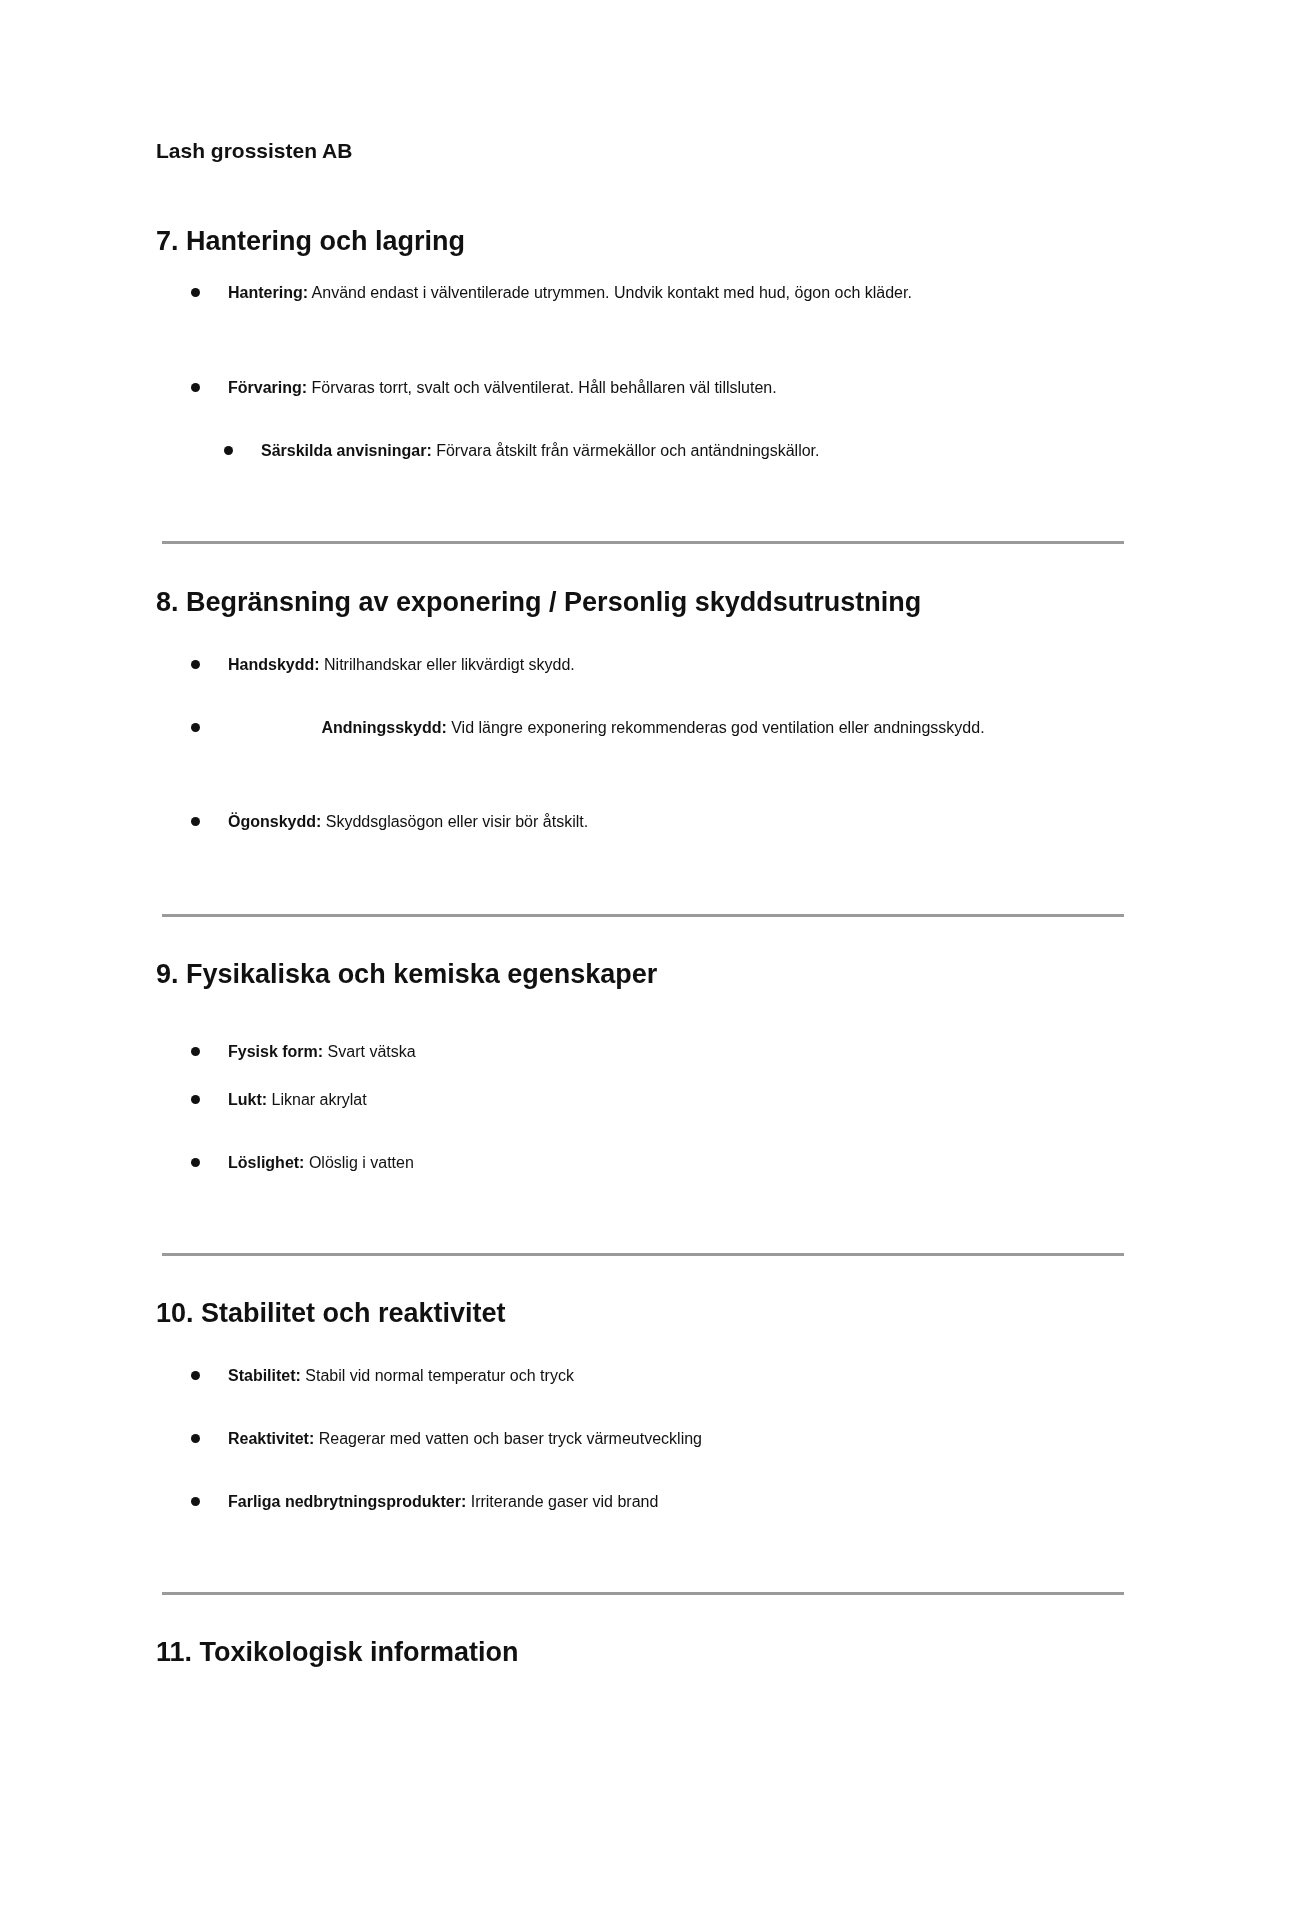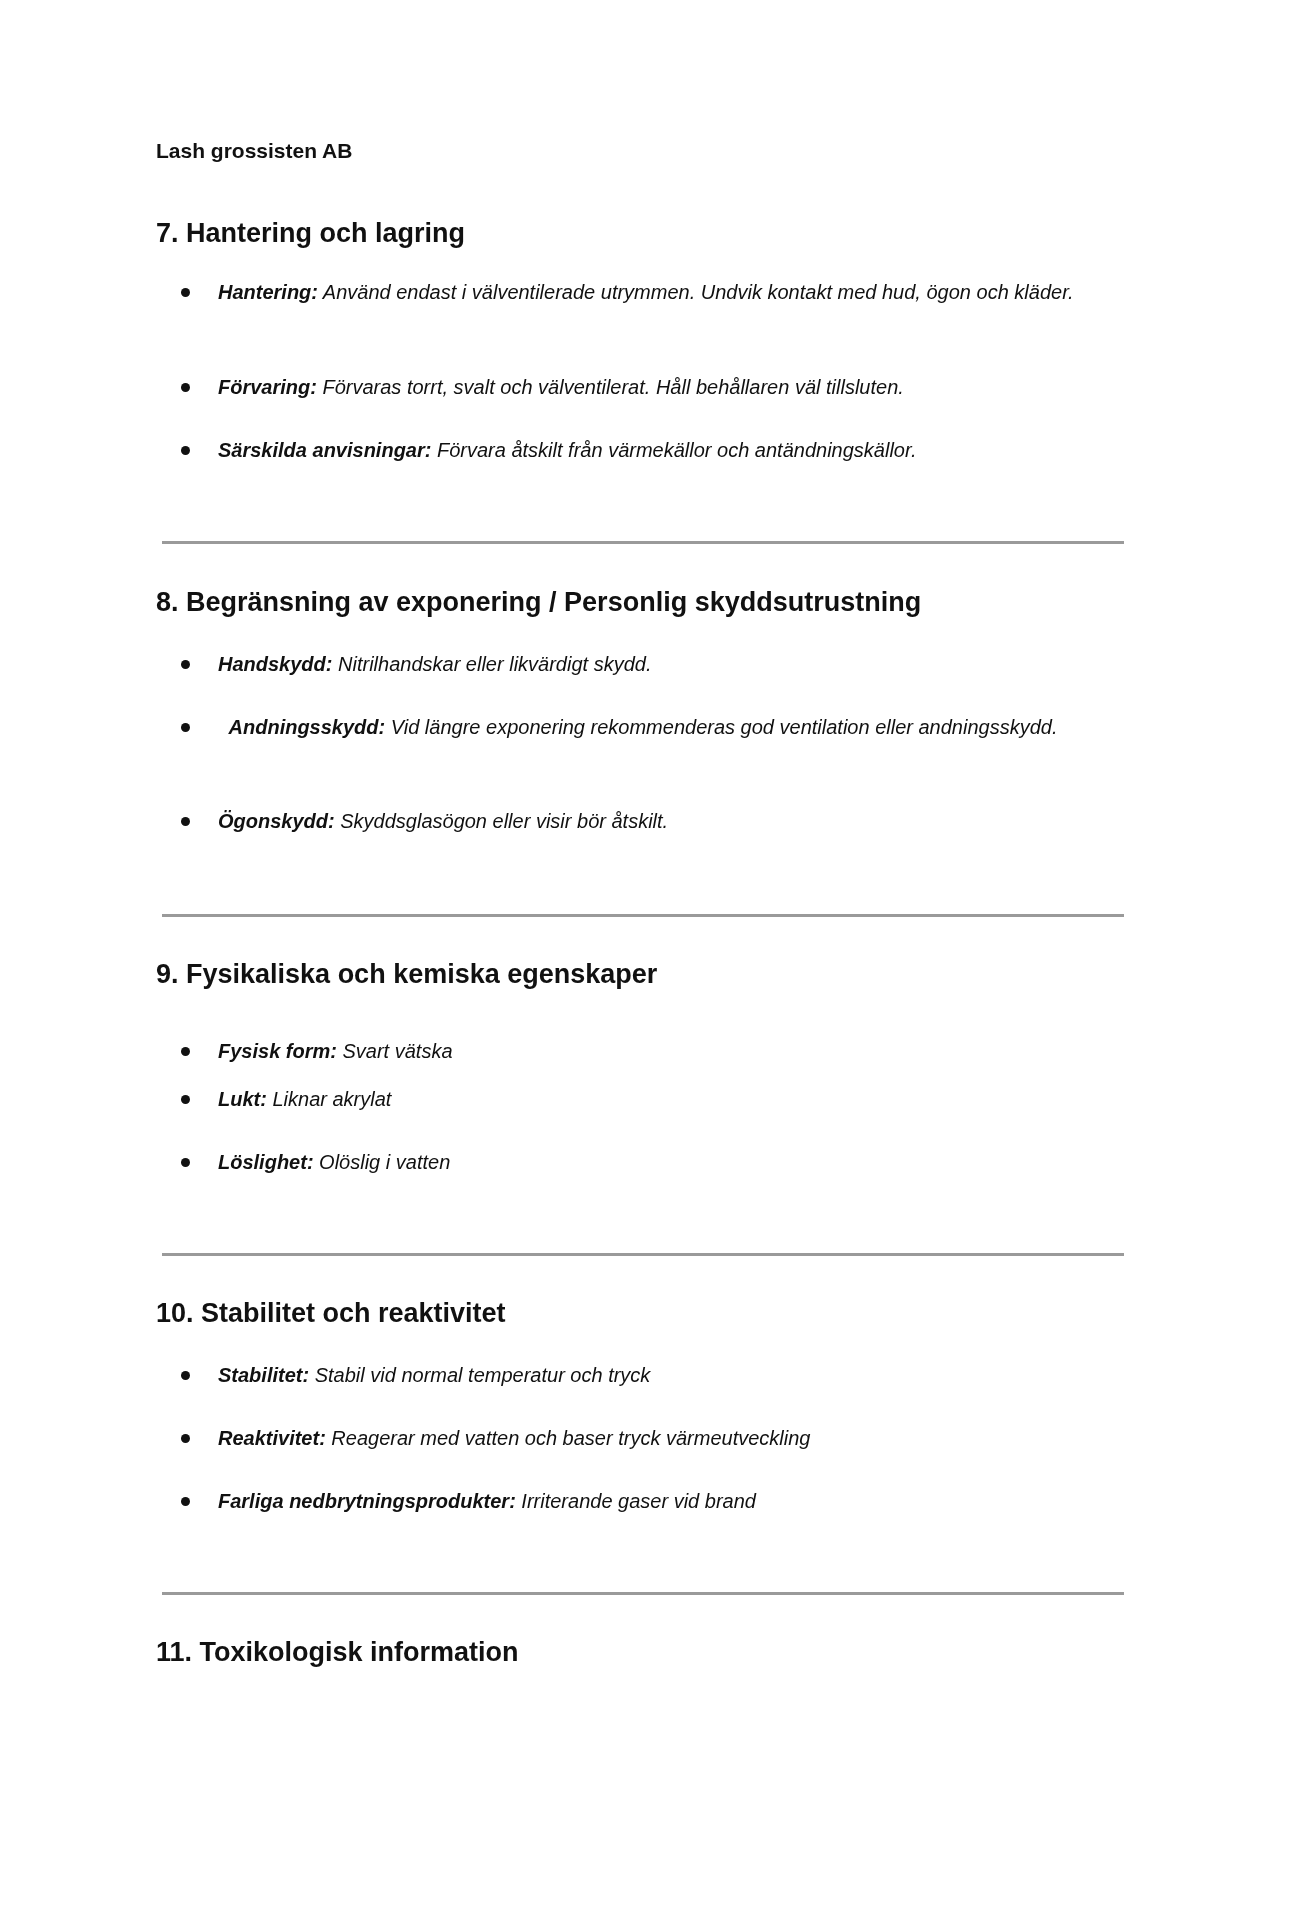--- a/index.html
+++ b/index.html
@@ -48,25 +48,24 @@
     .bullet-list {
       position: absolute;
       left: 0;
       width: 1290px;
       margin: 0;
       padding: 0;
       list-style: none;
     }
     .bullet-item {
       position: absolute;
-      left: 218px;
+      left: 228px;
       width: 900px;
-      font-size: 20px;
+      font-size: 16px;
       line-height: 31px;
-      font-style: italic;
     }
     .bullet-item .dot {
       position: absolute;
       left: -37px;
       top: 11px;
       width: 9px;
       height: 9px;
       border-radius: 50%;
       background: #111111;
     }
@@ -82,29 +81,29 @@
     }
   </style>
 </head>
 <body>
 
 <div class="page">
 
   <h4 class="doc-header">Lash grossisten AB</h4>
 
   <section class="section">
-    <h2 class="section-title" style="top:216px;text-align:center;">7. Hantering och lagring</h2>
+    <h2 class="section-title" style="top:224px;text-align:center;">7. Hantering och lagring</h2>
     <ul class="bullet-list">
       <li class="bullet-item" style="top:277px;">
         <span class="dot"></span><span class="label">Hantering:</span><span> Använd endast i välventilerade utrymmen. Undvik kontakt med hud, ögon och kläder.</span>
       </li>
       <li class="bullet-item" style="top:372px;">
         <span class="dot"></span><span class="label">Förvaring:</span><span> Förvaras torrt, svalt och välventilerat. Håll behållaren väl tillsluten.</span>
       </li>
-      <li class="bullet-item" style="top:435px;">
+      <li class="bullet-item" style="top:435px;margin-left:33px;">
         <span class="dot"></span><span class="label">Särskilda anvisningar:</span><span> Förvara åtskilt från värmekällor och antändningskällor.</span>
       </li>
     </ul>
   </section>
 
   <div class="divider" style="top:541px;"></div>
 
   <section class="section">
     <h2 class="section-title" style="top:585px;">8. Begränsning av exponering / Personlig skyddsutrustning</h2>
     <ul class="bullet-list">

